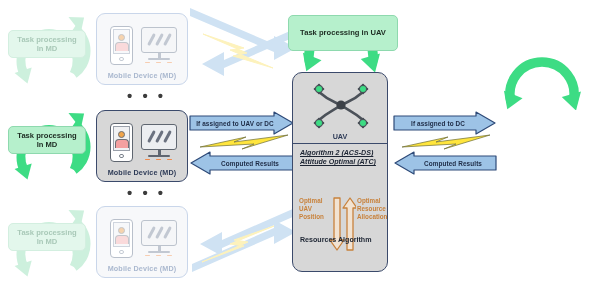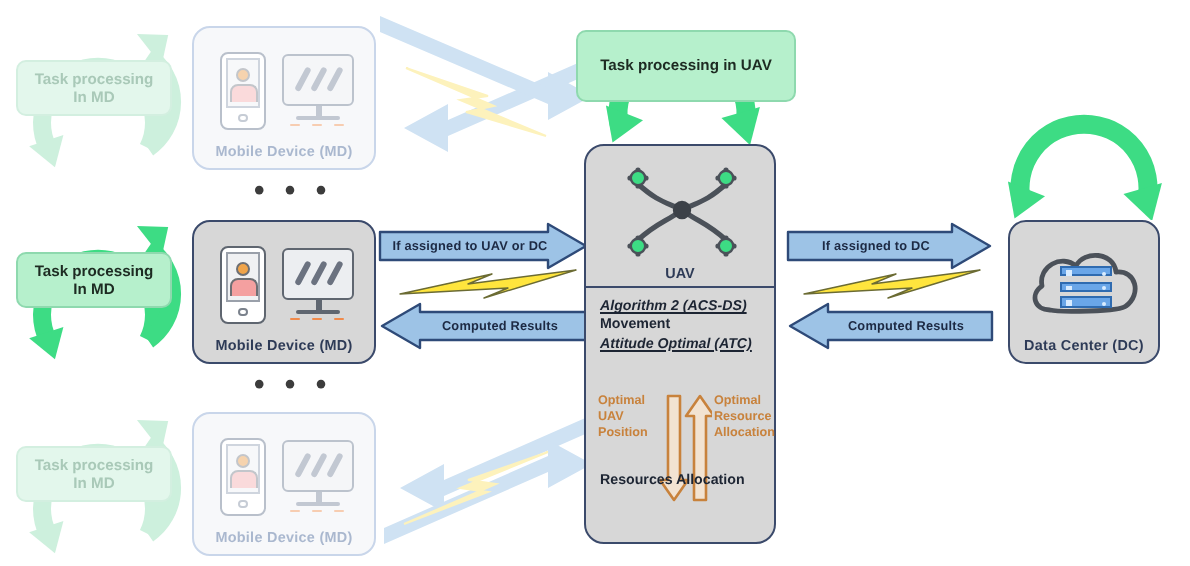--- a/index.html
+++ b/index.html
@@ -295,42 +295,41 @@
         <circle cx="26" cy="12" r="3.6" fill="#3ddc84" stroke="#4b5159" stroke-width="1.2"></circle>
         <circle cx="70" cy="12" r="3.6" fill="#3ddc84" stroke="#4b5159" stroke-width="1.2"></circle>
         <circle cx="26" cy="46" r="3.6" fill="#3ddc84" stroke="#4b5159" stroke-width="1.2"></circle>
         <circle cx="70" cy="46" r="3.6" fill="#3ddc84" stroke="#4b5159" stroke-width="1.2"></circle>
       </svg>
       <div class="uav-caption">UAV</div>
     </div>
 
     <div class="uav-text">
       <div class="ln u">Algorithm 2 (ACS-DS)</div>
-      <div class="ln">Movement</div>
       <div class="ln u">Attitude Optimal (ATC)</div>
     </div>
 
     <svg width="26" height="56" viewBox="0 0 26 56" style="position:absolute;left:37px;top:123px;">
       <polygon points="4,2 10,2 10,44 14,44 7,54 0,44 4,44" fill="#f2e3d2" stroke="#c8823c" stroke-width="1.3" stroke-linejoin="round"></polygon>
       <polygon points="17,54 23,54 23,12 27,12 20,2 13,12 17,12" fill="#f2e3d2" stroke="#c8823c" stroke-width="1.3" stroke-linejoin="round"></polygon>
     </svg>
 
     <div class="optlbl" style="left:6px;top:124px;width:32px;text-align:left;">
       <span>Optimal</span><br>
       <span>UAV</span><br>
       <span>Position</span>
     </div>
     <div class="optlbl" style="left:64px;top:124px;width:34px;text-align:left;">
       <span>Optimal</span><br>
       <span>Resource</span><br>
       <span>Allocation</span>
     </div>
 
     <div class="uav-bottom">
-      <div class="ln">Resources Allocation</div>
+      <div class="ln">Resources Algorithm</div>
     </div>
   </div>
 
   <div class="cycle abs" style="left:294px;top:-6px;">
     <svg width="94" height="78" viewBox="0 0 94 78">
       <path d="M16 70 A32 30 0 1 1 78 70" fill="none" stroke="#3ddc84" stroke-width="9.5"></path>
       <polygon points="6,62 26,62 16,78" fill="#3ddc84" transform="rotate(22 16 68)"></polygon>
       <polygon points="68,62 88,62 78,79" fill="#3ddc84" transform="rotate(-16 78 68)"></polygon>
     </svg>
   </div>
@@ -355,42 +354,20 @@
 
   <div class="barrow" style="left:394px;top:152px;width:102px;height:22px;">
     <svg width="102" height="22" viewBox="0 0 102 22">
       <polygon points="102,4 20,4 20,0 1,11 20,22 20,18 102,18" fill="#9dc3e6" stroke="#2e4a78" stroke-width="1.2" stroke-linejoin="round"></polygon>
     </svg>
     <div class="lbl" style="padding-left:16px;">
       <span>Computed Results</span>
     </div>
   </div>
 
-  <div class="card solid" style="left:504px;top:110px;width:76px;height:72px;">
-    <div class="dc-glyph" style="left:8px;top:10px;">
-      <svg width="60" height="40" viewBox="0 0 60 40" style="position:absolute;left:0;top:0;">
-        <path d="M12 34 C4 34 2 26 8 22 C6 12 18 6 25 12 C29 4 44 5 45 15 C55 14 58 26 50 32 C47 35 16 35 12 34 Z" fill="none" stroke="#4b5159" stroke-width="2.4" stroke-linejoin="round"></path>
-      </svg>
-      <div class="server-rows">
-        <div class="row" style="top:0;">
-            <span class="t"></span>
-            <span class="d"></span>
-          </div>
-        <div class="row" style="top:7.6px;">
-            <span class="t"></span>
-            <span class="d"></span>
-          </div>
-        <div class="row" style="top:15.2px;">
-            <span class="t"></span>
-            <span class="d"></span>
-          </div>
-      </div>
-    </div>
-    <div class="card-label">Data Center (DC)</div>
-  </div>
 
   <div class="cycle abs" style="left:495px;top:30px;">
     <svg width="94" height="80" viewBox="0 0 94 80">
       <path d="M16 72 A32 32 0 1 1 78 72" fill="none" stroke="#3ddc84" stroke-width="9.5"></path>
       <polygon points="6,64 26,64 16,80" fill="#3ddc84" transform="rotate(22 16 70)"></polygon>
       <polygon points="68,64 88,64 78,81" fill="#3ddc84" transform="rotate(-16 78 70)"></polygon>
     </svg>
   </div>
 
 </div>

